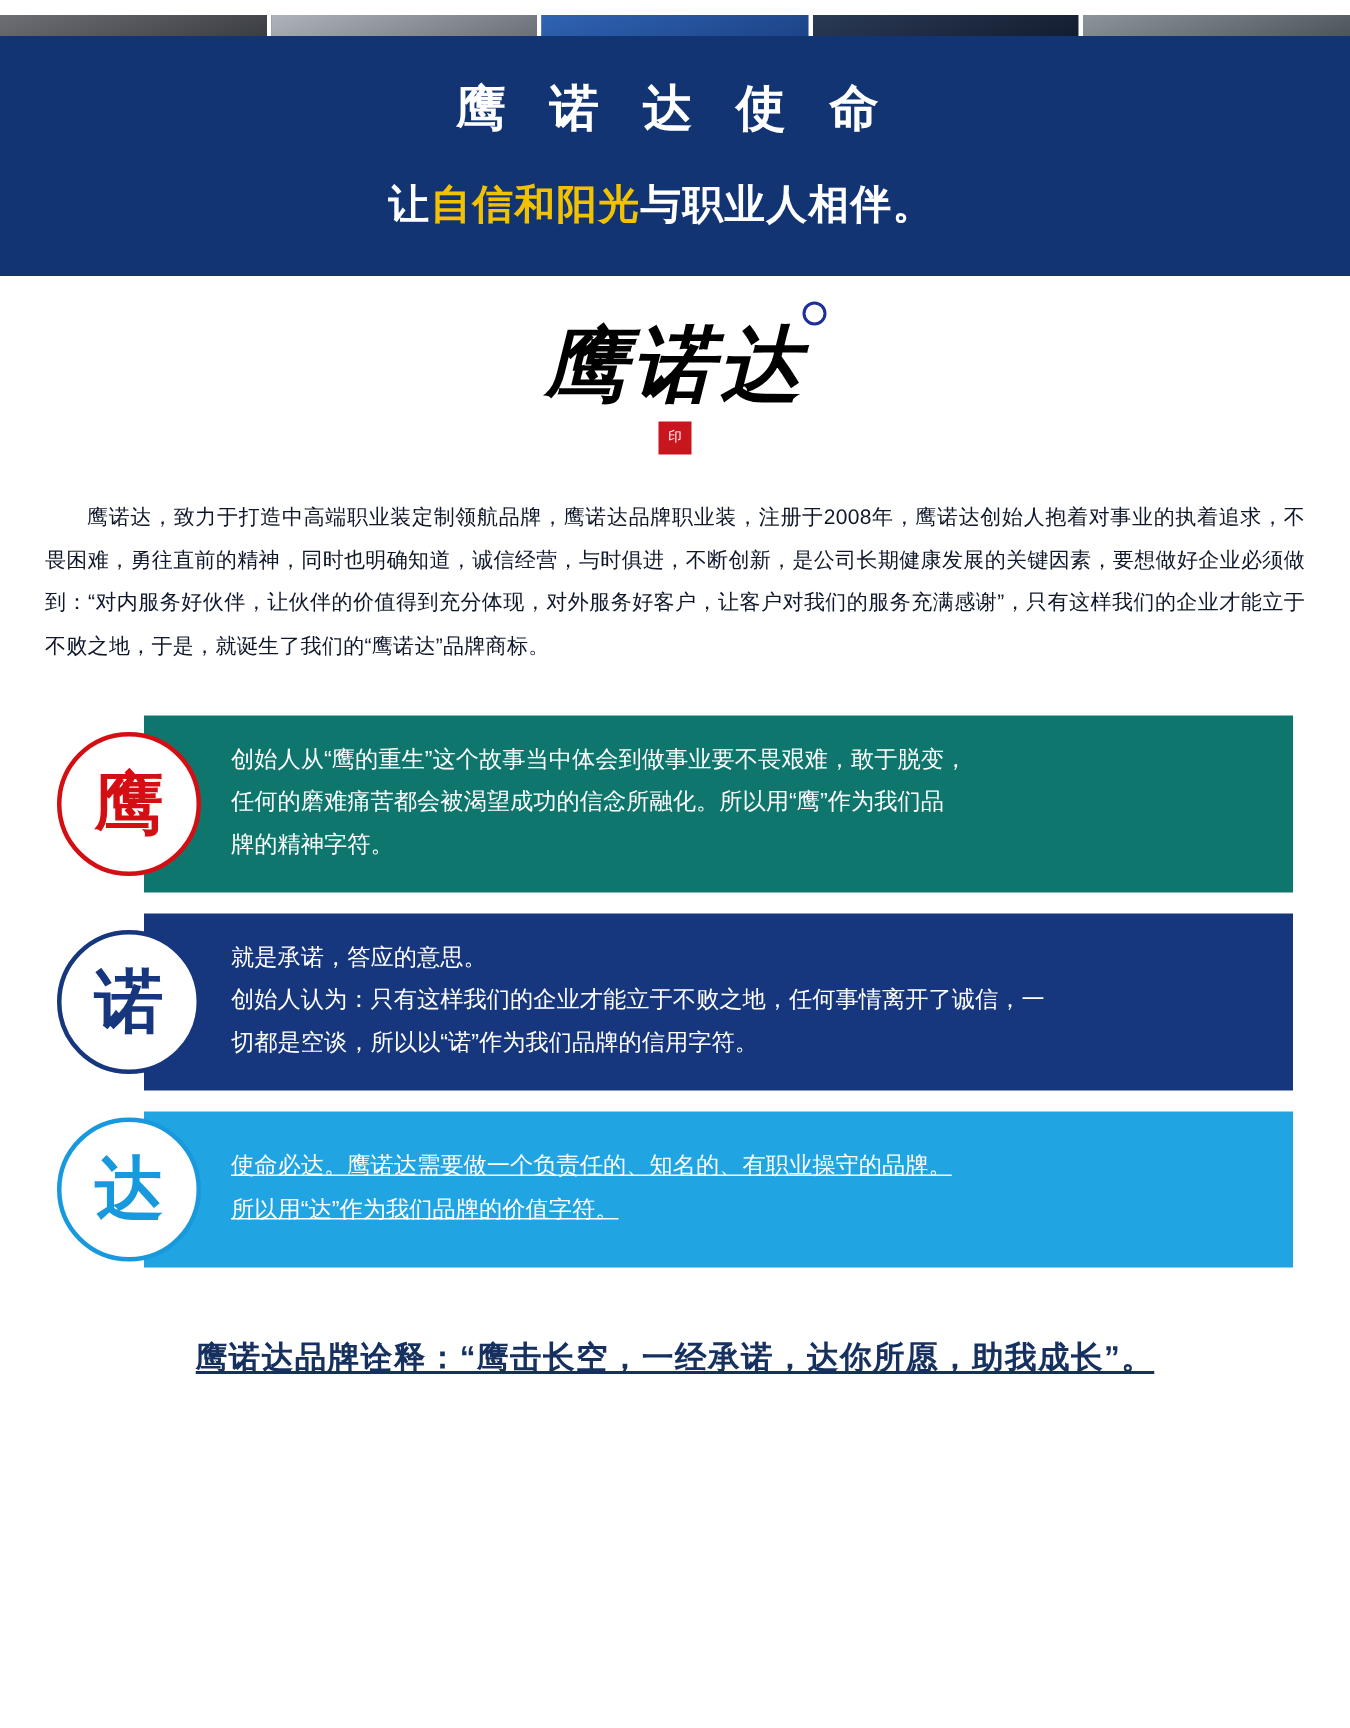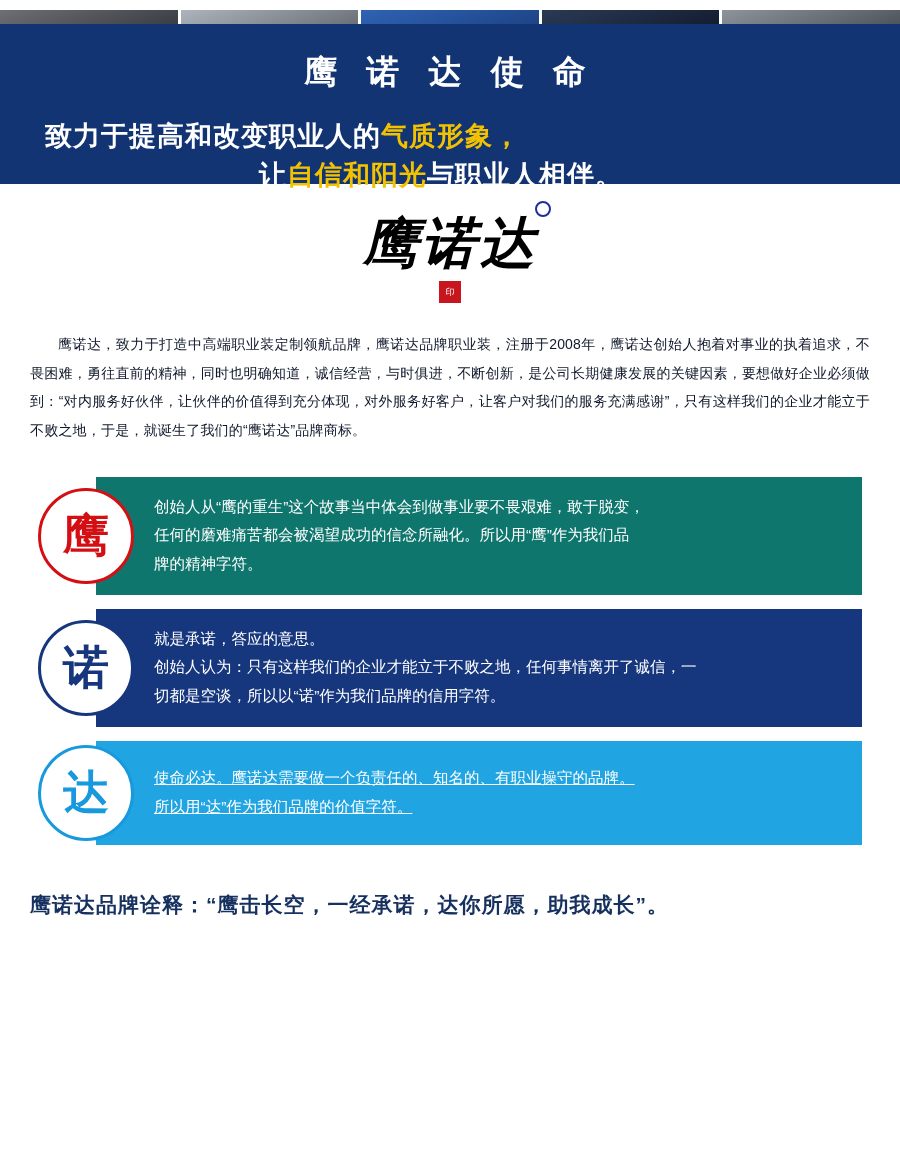--- a/index.html
+++ b/index.html
@@ -169,45 +169,43 @@
   .block.red .badge { border: 3px solid #d40f14; color: #d40f14; }
   .block.red .bar { background: #0f766e; }
   .block.navy .badge { border: 3px solid #16377d; color: #16377d; }
   .block.navy .bar { background: #16377d; }
   .block.cyan .badge { border: 3px solid #1899dd; color: #1899dd; }
   .block.cyan .bar { background: #21a5e2; text-decoration: underline; }
 
   
   .slogan {
     margin: 46px 30px 0 30px;
-    text-align: left;
+    text-align: center;
     font-size: 21px;
     font-weight: bold;
     color: #16305f;
     letter-spacing: 1px;
+    text-decoration: underline;
   }
 </style>
 </head>
 <body>
 
 <div class="page">
 
   <div class="photo-strip">
     <div class="cell p1"></div>
     <div class="cell p2"></div>
     <div class="cell p3"></div>
     <div class="cell p4"></div>
     <div class="cell p5"></div>
   </div>
 
   <div class="banner">
     <div class="banner-title">鹰 诺 达 使 命</div>
-    <div class="banner-line l1">
-      <span>致力于提高和改变职业人的</span><span class="hl">气质形象，</span>
-    </div>
     <div class="banner-line l2">
       <span>让</span><span class="hl">自信和阳光</span><span>与职业人相伴。</span>
     </div>
   </div>
 
   <div class="logo-wrap">
     <div class="logo">
       <span class="logo-text">鹰诺达</span>
       <span class="logo-circle"></span>
       <span class="logo-seal">印</span>

